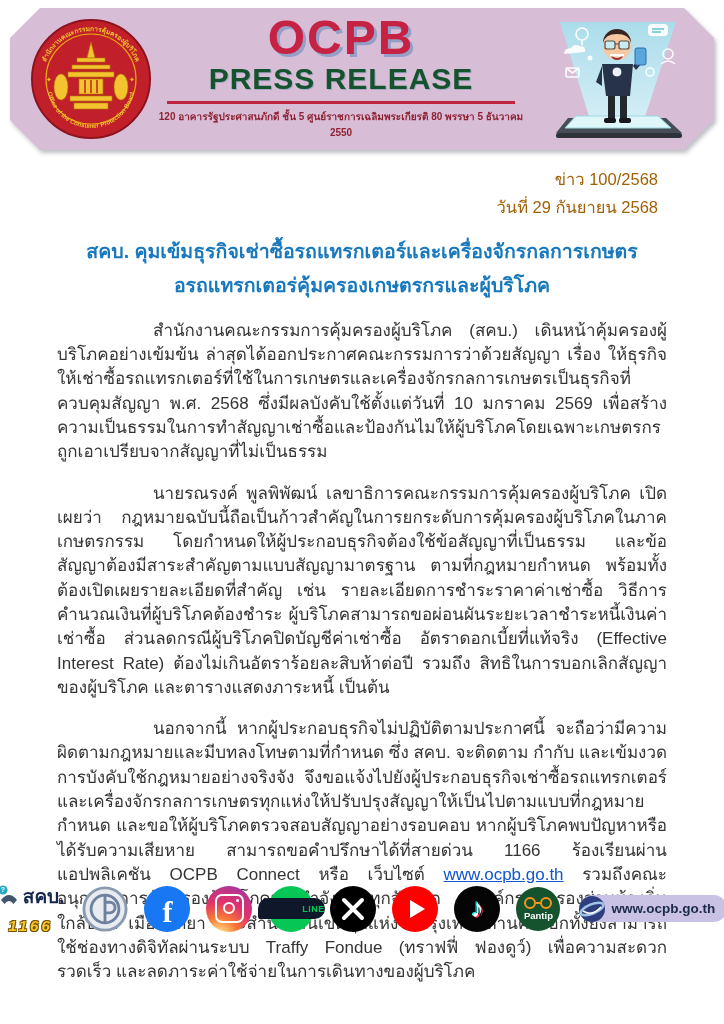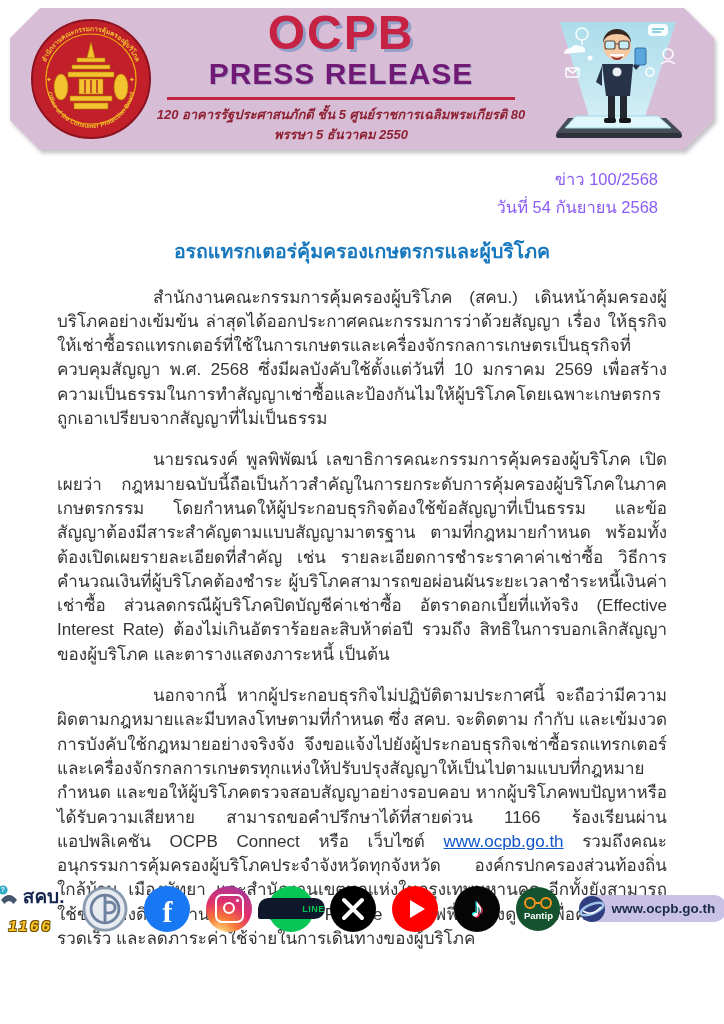--- a/index.html
+++ b/index.html
@@ -18,28 +18,28 @@
     clip-path:polygon(30px 0,calc(100% - 30px) 0,100% 30px,100% calc(100% - 30px),calc(100% - 30px) 100%,30px 100%,0 calc(100% - 30px),0 30px);
     display:flex;align-items:center;padding:0 12px;box-sizing:border-box;
   }
   .emblem-box{flex:none;width:122px;height:122px;margin-left:8px;}
   .banner-center{flex:1;text-align:center;margin-top:-4px;}
   .ocpb-title{
     font-size:48px;font-weight:800;color:#C62243;letter-spacing:2px;line-height:1.02;
     text-shadow:3px 3px 0 rgba(125,150,195,.75);
   }
   .press-release{
-    font-size:30px;font-weight:800;color:#701a75;letter-spacing:1px;line-height:1.05;
+    font-size:30px;font-weight:800;color:#14532d;letter-spacing:1px;line-height:1.05;
     text-shadow:1px 1px 0 rgba(130,150,190,.55);margin-top:0;
   }
   .red-rule{height:3px;background:#C0253F;width:92%;margin:7px auto 5px auto;border:0;}
-  .hq-address{font-size:13px;font-weight:700;color:#8E2133;line-height:1.55;font-style:italic;}
+  .hq-address{font-size:10px;font-weight:700;color:#8E2133;line-height:1.55;}
   .mascot-box{flex:none;width:172px;height:138px;}
   
-  .doc-info{margin:16px 66px 0 0;text-align:right;font-size:16.5px;color:#8b5cf6;line-height:1.68;}
+  .doc-info{margin:16px 66px 0 0;text-align:right;font-size:16.5px;color:#a16207;line-height:1.68;}
   
   .release-title{margin-top:14px;text-align:center;color:#1878BE;font-weight:700;font-size:19.5px;line-height:1.7;}
   
   .body-text{margin:10px 57px 0 57px;font-size:17px;line-height:1.43;text-align:justify;color:#343434;}
   .body-text p{margin:17px 0 3px 0;text-indent:96px;}
   .inline-link{color:#1155CC;text-decoration:underline;cursor:pointer;}
   
   .footer-bar{position:absolute;left:0;right:0;top:884px;display:flex;justify-content:center;align-items:center;gap:16px;}
   .hotline{display:flex;flex-direction:column;align-items:center;line-height:1;margin-right:2px;}
   .hotline-top{display:flex;align-items:center;gap:2px;}
@@ -170,24 +170,25 @@
           <rect x="80" y="44" width="14" height="2.4" fill="#FFFFFF"></rect>
           <circle cx="87" cy="62" r="5" fill="#EAF0F4" stroke="#273349" stroke-width="1"></circle>
         </g>
       </svg>
     </div>
   </div>
 </div>
 
 <div class="doc-info">
   <div>ข่าว  100/2568</div>
-  <div>วันที่ 54 กันยายน 2568</div>
+  <div>วันที่ 29 กันยายน 2568</div>
 </div>
 
 <div class="release-title">
+  <div>สคบ. คุมเข้มธุรกิจเช่าซื้อรถแทรกเตอร์และเครื่องจักรกลการเกษตร</div>
   <div>อรถแทรกเตอร่คุ้มครองเกษตรกรและผู้บริโภค</div>
 </div>
 
 <div class="body-text">
   <p>สำนักงานคณะกรรมการคุ้มครองผู้บริโภค (สคบ.) เดินหน้าคุ้มครองผู้บริโภคอย่างเข้มข้น ล่าสุดได้ออกประกาศคณะกรรมการว่าด้วยสัญญา เรื่อง ให้ธุรกิจให้เช่าซื้อรถแทรกเตอร์ที่ใช้ในการเกษตรและเครื่องจักรกลการเกษตรเป็นธุรกิจที่ควบคุมสัญญา พ.ศ. 2568 ซึ่งมีผลบังคับใช้ตั้งแต่วันที่ 10 มกราคม 2569 เพื่อสร้างความเป็นธรรมในการทำสัญญาเช่าซื้อและป้องกันไมให้ผู้บริโภคโดยเฉพาะเกษตรกรถูกเอาเปรียบจากสัญญาที่ไม่เป็นธรรม</p>
   <p>นายรณรงค์ พูลพิพัฒน์ เลขาธิการคณะกรรมการคุ้มครองผู้บริโภค เปิดเผยว่า กฎหมายฉบับนี้ถือเป็นก้าวสำคัญในการยกระดับการคุ้มครองผู้บริโภคในภาคเกษตรกรรม โดยกำหนดให้ผู้ประกอบธุรกิจต้องใช้ข้อสัญญาที่เป็นธรรม และข้อสัญญาต้องมีสาระสำคัญตามแบบสัญญามาตรฐาน ตามที่กฎหมายกำหนด พร้อมทั้งต้องเปิดเผยรายละเอียดที่สำคัญ เช่น รายละเอียดการชำระราคาค่าเช่าซื้อ วิธีการคำนวณเงินที่ผู้บริโภคต้องชำระ ผู้บริโภคสามารถขอผ่อนผันระยะเวลาชำระหนี้เงินค่าเช่าซื้อ ส่วนลดกรณีผู้บริโภคปิดบัญชีค่าเช่าซื้อ อัตราดอกเบี้ยที่แท้จริง (Effective Interest Rate) ต้องไม่เกินอัตราร้อยละสิบห้าต่อปี รวมถึง สิทธิในการบอกเลิกสัญญาของผู้บริโภค และตารางแสดงภาระหนี้ เป็นต้น</p>
   <p><span>นอกจากนี้ หากผู้ประกอบธุรกิจไม่ปฏิบัติตามประกาศนี้ จะถือว่ามีความผิดตามกฎหมายและมีบทลงโทษตามที่กำหนด ซึ่ง สคบ. จะติดตาม กำกับ และเข้มงวดการบังคับใช้กฎหมายอย่างจริงจัง จึงขอแจ้งไปยังผู้ประกอบธุรกิจเช่าซื้อรถแทรกเตอร์และเครื่องจักรกลการเกษตรทุกแห่งให้ปรับปรุงสัญญาให้เป็นไปตามแบบที่กฎหมายกำหนด และขอให้ผู้บริโภคตรวจสอบสัญญาอย่างรอบคอบ หากผู้บริโภคพบปัญหาหรือได้รับความเสียหาย สามารถขอคำปรึกษาได้ที่สายด่วน 1166 ร้องเรียนผ่านแอปพลิเคชัน OCPB Connect หรือ เว็บไซต์ </span><span class="inline-link">www.ocpb.go.th</span><span> รวมถึงคณะอนุกรรมการคุ้มครองผู้บริโภคประจำจังหวัดทุกจังหวัด องค์กรปกครองส่วนท้องถิ่นใกล้บ้าน เมืองพัทยา และสำนักงานเขตทุกแห่งในกรุงเทพมหานคร อีกทั้งยังสามารถใช้ช่องทางดิจิทัลผ่านระบบ Traffy Fondue (ทราฟฟี่ ฟองดูว์) เพื่อความสะดวก รวดเร็ว และลดภาระค่าใช้จ่ายในการเดินทางของผู้บริโภค</span></p>
 </div>
 
 <div class="footer-bar">

